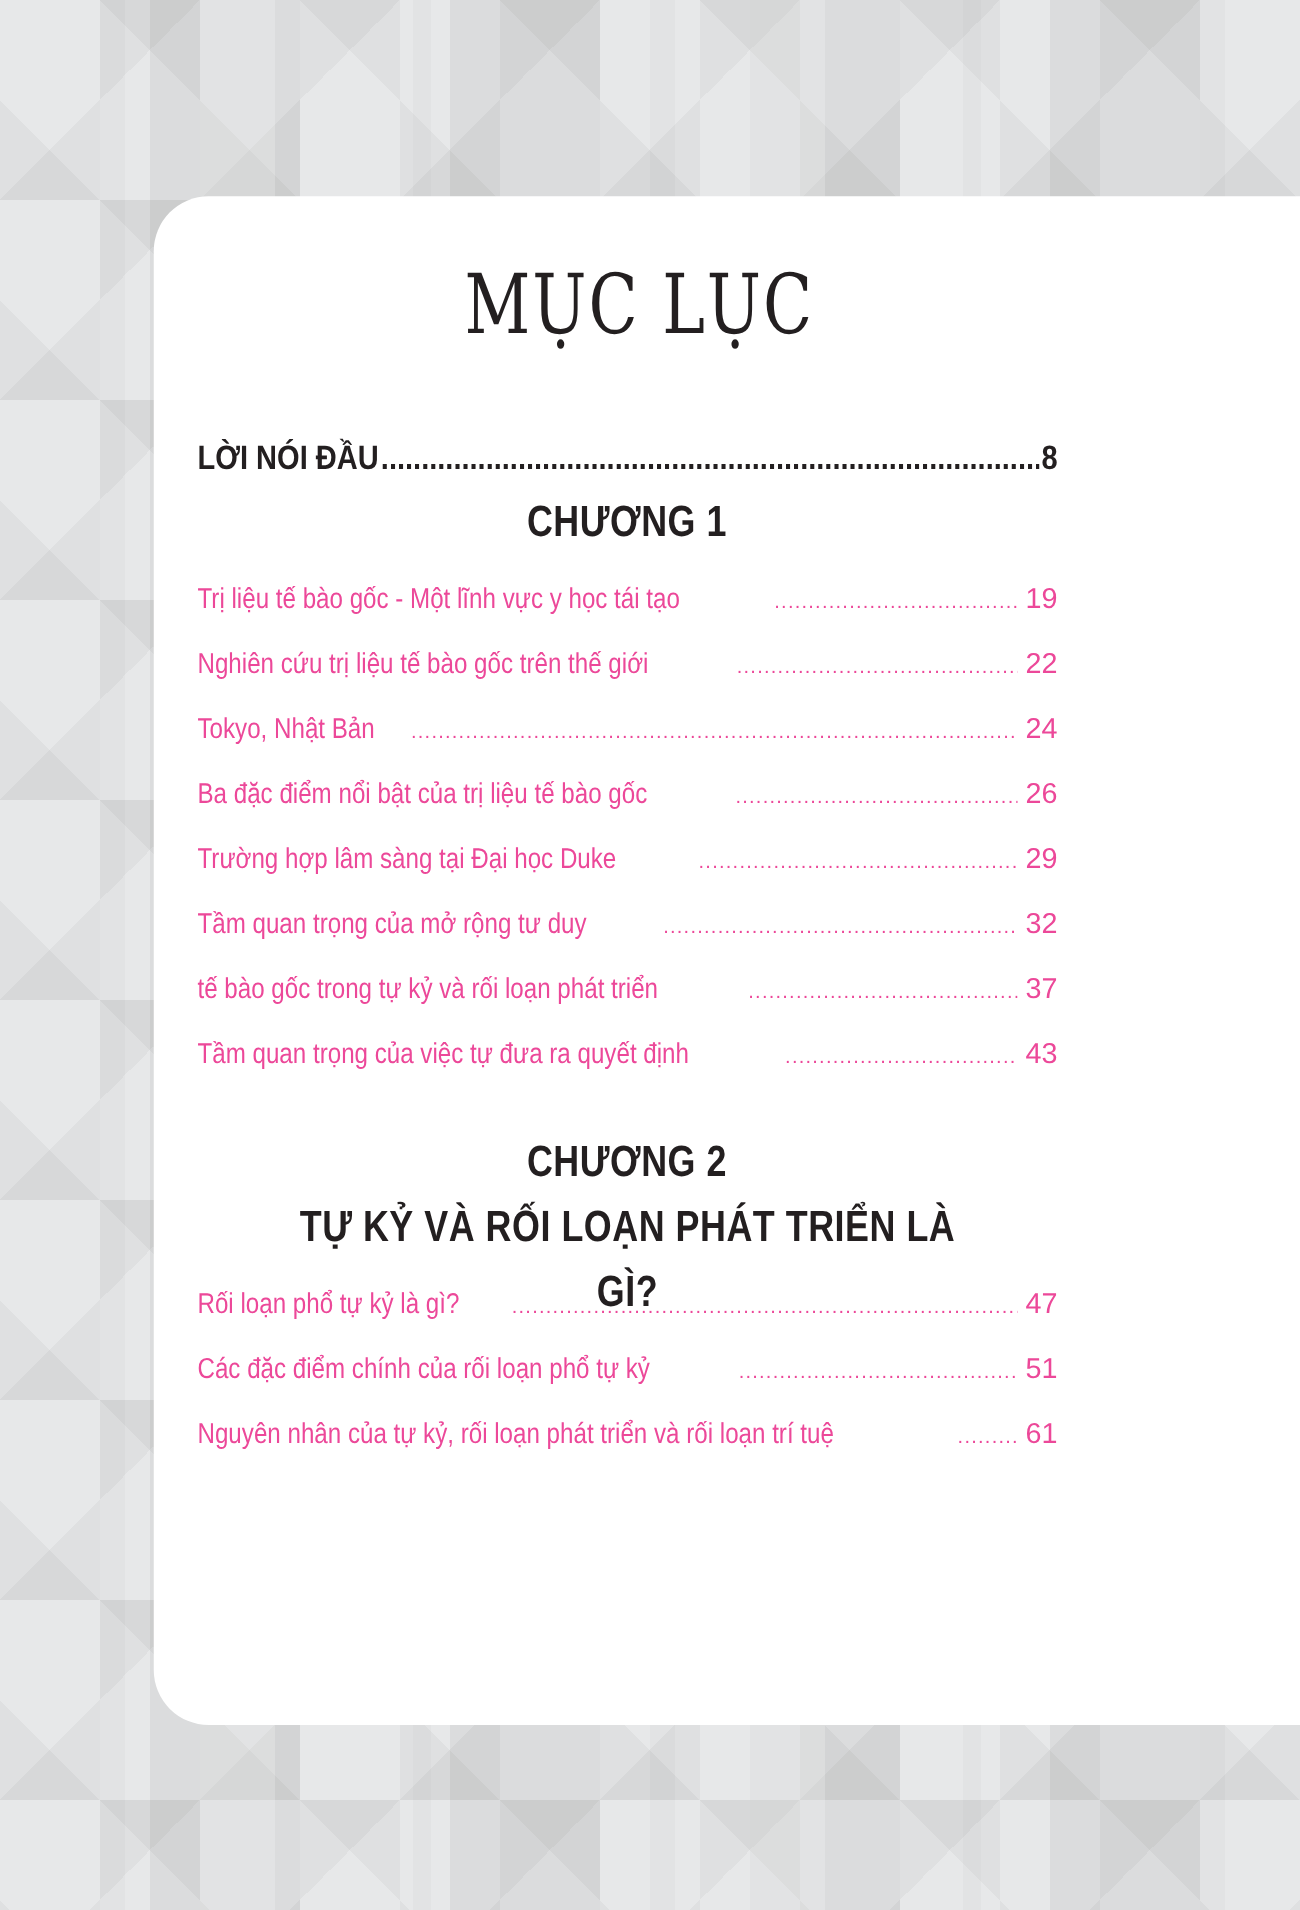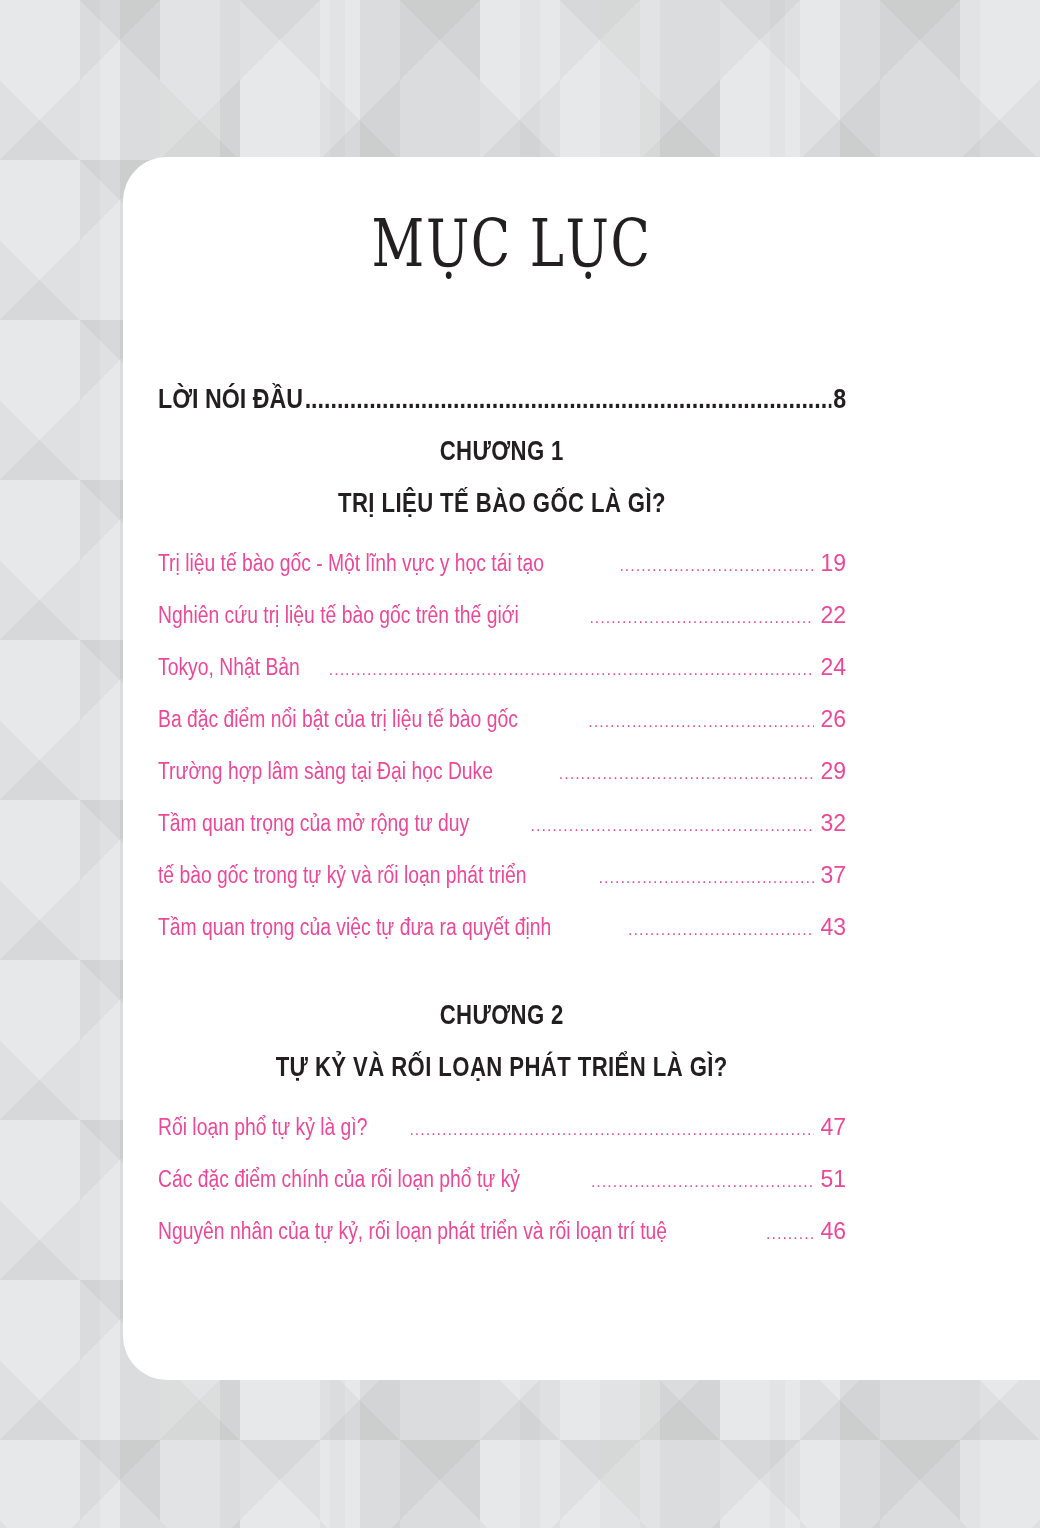--- a/index.html
+++ b/index.html
@@ -52,21 +52,21 @@
       font-size: 66px;
       letter-spacing: 2px;
       transform: scaleX(0.78);
       transform-origin: center;
       color: #231f20;
       margin: 0;
     }
     .toc {
       position: absolute;
       left: 35px;
-      top: 216px;
+      top: 183px;
       width: 688px;
     }
     .preface {
       display: flex;
       align-items: baseline;
       font-family: "Liberation Sans", sans-serif;
       font-weight: bold;
       font-size: 27px;
       height: 52px;
       line-height: 52px;
@@ -77,21 +77,21 @@
     .preface .leader {
       flex: 1;
       overflow: hidden;
       white-space: nowrap;
       margin: 0 2px;
     }
     .chapter-heading {
       text-align: center;
       font-family: "Liberation Sans", sans-serif;
       font-weight: bold;
-      font-size: 27px;
+      font-size: 35px;
       line-height: 52px;
       height: 52px;
       letter-spacing: 0.5px;
     }
     .chapter-heading span {
       display: inline-block;
       transform: scaleX(0.82);
     }
     .entry {
       font-family: "Liberation Sans", sans-serif;
@@ -144,23 +144,20 @@
     <div class="preface">
       <span>LỜI NÓI ĐẦU</span>
       <span class="leader">..........................................................................................................</span>
       <span>8</span>
     </div>
 
     <section>
       <div class="chapter-heading">
         <span>CHƯƠNG 1</span>
       </div>
-      <div class="chapter-heading">
-        <span>TRỊ LIỆU TẾ BÀO GỐC LÀ GÌ?</span>
-      </div>
       <div class="spacer-sm"></div>
 
       <div class="entry">
         <div class="entry-line">
           <span class="label">Trị liệu tế bào gốc - Một lĩnh vực y học tái tạo</span>
           <span class="fill">................................................................................................................................................</span>
           <span class="page">19</span>
         </div>
       </div>
 
@@ -245,19 +242,19 @@
           <span class="label">Các đặc điểm chính của rối loạn phổ tự kỷ</span>
           <span class="fill">................................................................................................................................................</span>
           <span class="page">51</span>
         </div>
       </div>
 
       <div class="entry">
         <div class="entry-line">
           <span class="label">Nguyên nhân của tự kỷ, rối loạn phát triển và rối loạn trí tuệ</span>
           <span class="fill">................................................................................................................................................</span>
-          <span class="page">46</span>
+          <span class="page">61</span>
         </div>
       </div>
     </section>
 
   </div>
 </div>
 
 </body></html>

